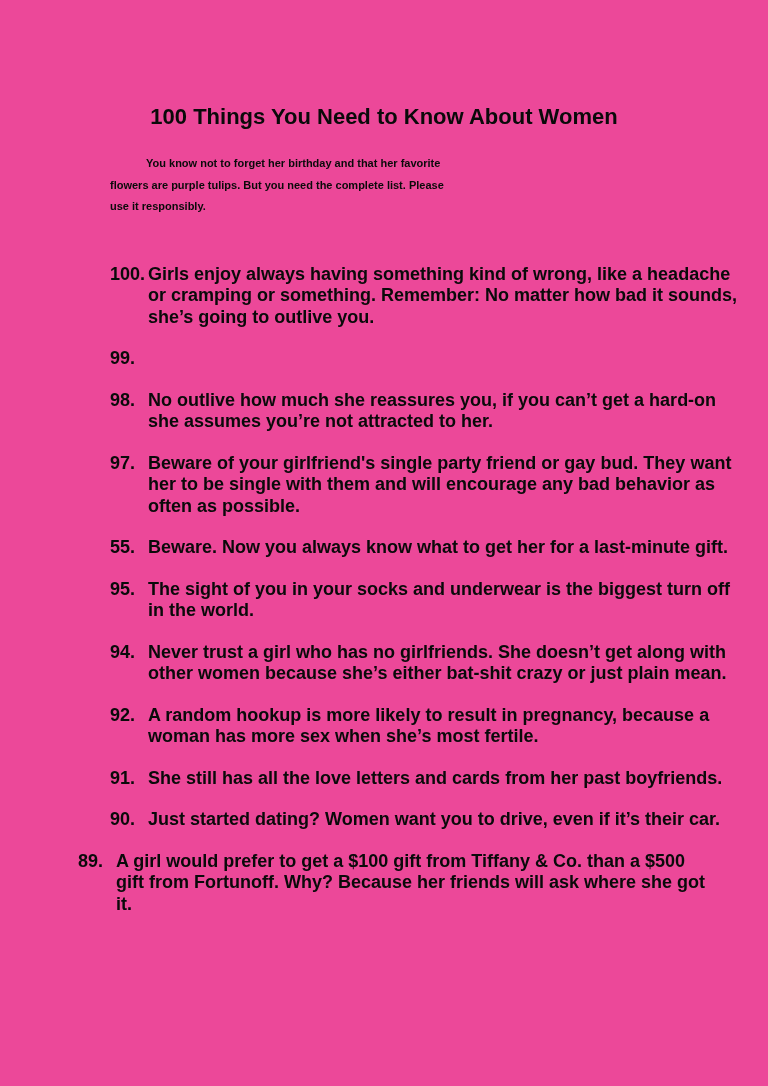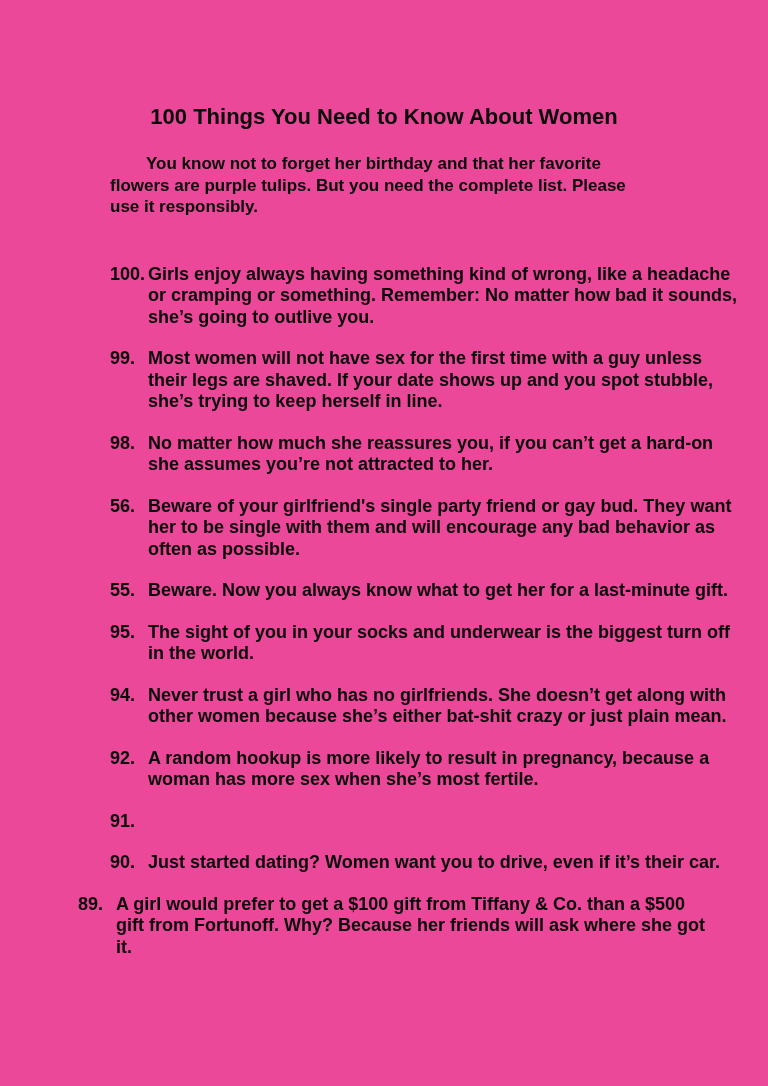--- a/index.html
+++ b/index.html
@@ -20,21 +20,21 @@
     overflow: hidden;
   }
   .doc-title {
     font-size: 22px;
     line-height: 26px;
     margin: 0 15px 0 0;
     text-align: center;
     color: #0a0a0a;
   }
   .doc-intro {
-    font-size: 17px;
+    font-size: 11px;
     line-height: 21.5px;
     margin: 23px 0 0 0;
     text-indent: 36px;
     white-space: pre;
   }
   .doc-list {
     margin-top: 46px;
   }
   .doc-item {
     display: flex;
@@ -70,33 +70,30 @@
 
     <div class="doc-item">
       <span class="num">100.</span>
       <span class="txt">Girls enjoy always having something kind of wrong, like a headache
 or cramping or something. Remember: No matter how bad it sounds,
 she’s going to outlive you.</span>
     </div>
 
     <div class="doc-item">
       <span class="num">99.</span>
-      <span class="txt">Most women will not have sex for the first time with a guy unless
-their legs are shaved. If your date shows up and you spot stubble,
-she’s trying to keep herself in line.</span>
     </div>
 
     <div class="doc-item">
       <span class="num">98.</span>
-      <span class="txt">No matter how much she reassures you, if you can’t get a hard-on
+      <span class="txt">No outlive how much she reassures you, if you can’t get a hard-on
 she assumes you’re not attracted to her.</span>
     </div>
 
     <div class="doc-item">
-      <span class="num">56.</span>
+      <span class="num">97.</span>
       <span class="txt">Beware of your girlfriend's single party friend or gay bud. They want
 her to be single with them and will encourage any bad behavior as
 often as possible.</span>
     </div>
 
     <div class="doc-item">
       <span class="num">55.</span>
       <span class="txt">Beware. Now you always know what to get her for a last-minute gift.</span>
     </div>
 
@@ -114,20 +111,21 @@
 
 
     <div class="doc-item">
       <span class="num">92.</span>
       <span class="txt">A random hookup is more likely to result in pregnancy, because a
 woman has more sex when she’s most fertile.</span>
     </div>
 
     <div class="doc-item">
       <span class="num">91.</span>
+      <span class="txt">She still has all the love letters and cards from her past boyfriends.</span>
     </div>
 
     <div class="doc-item">
       <span class="num">90.</span>
       <span class="txt">Just started dating? Women want you to drive, even if it’s their car.</span>
     </div>
 
     <div class="doc-item">
       <span class="num">89.</span>
       <span class="txt">A girl would prefer to get a $100 gift from Tiffany &amp; Co. than a $500

